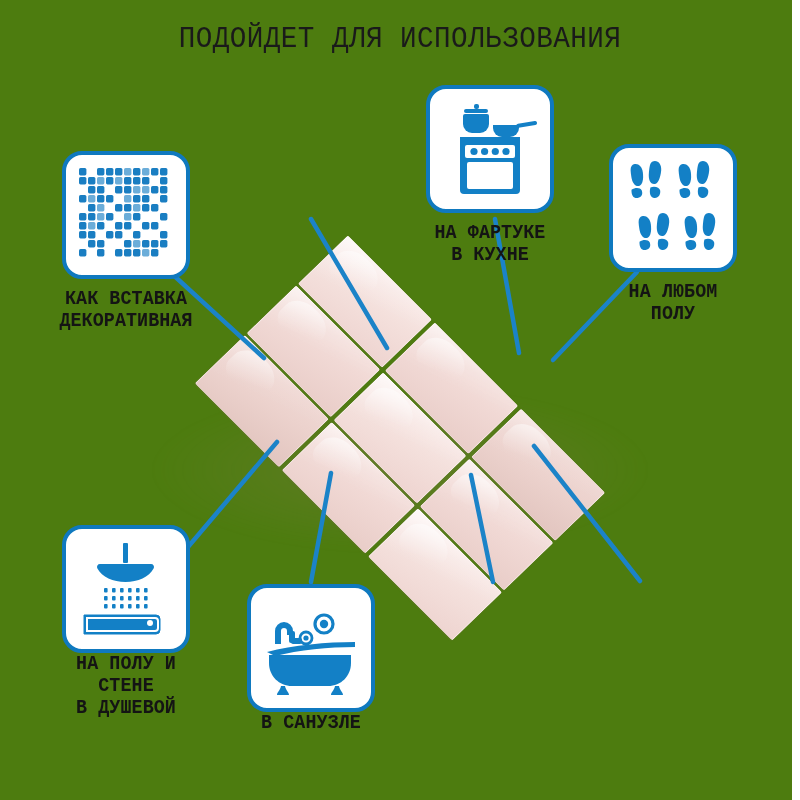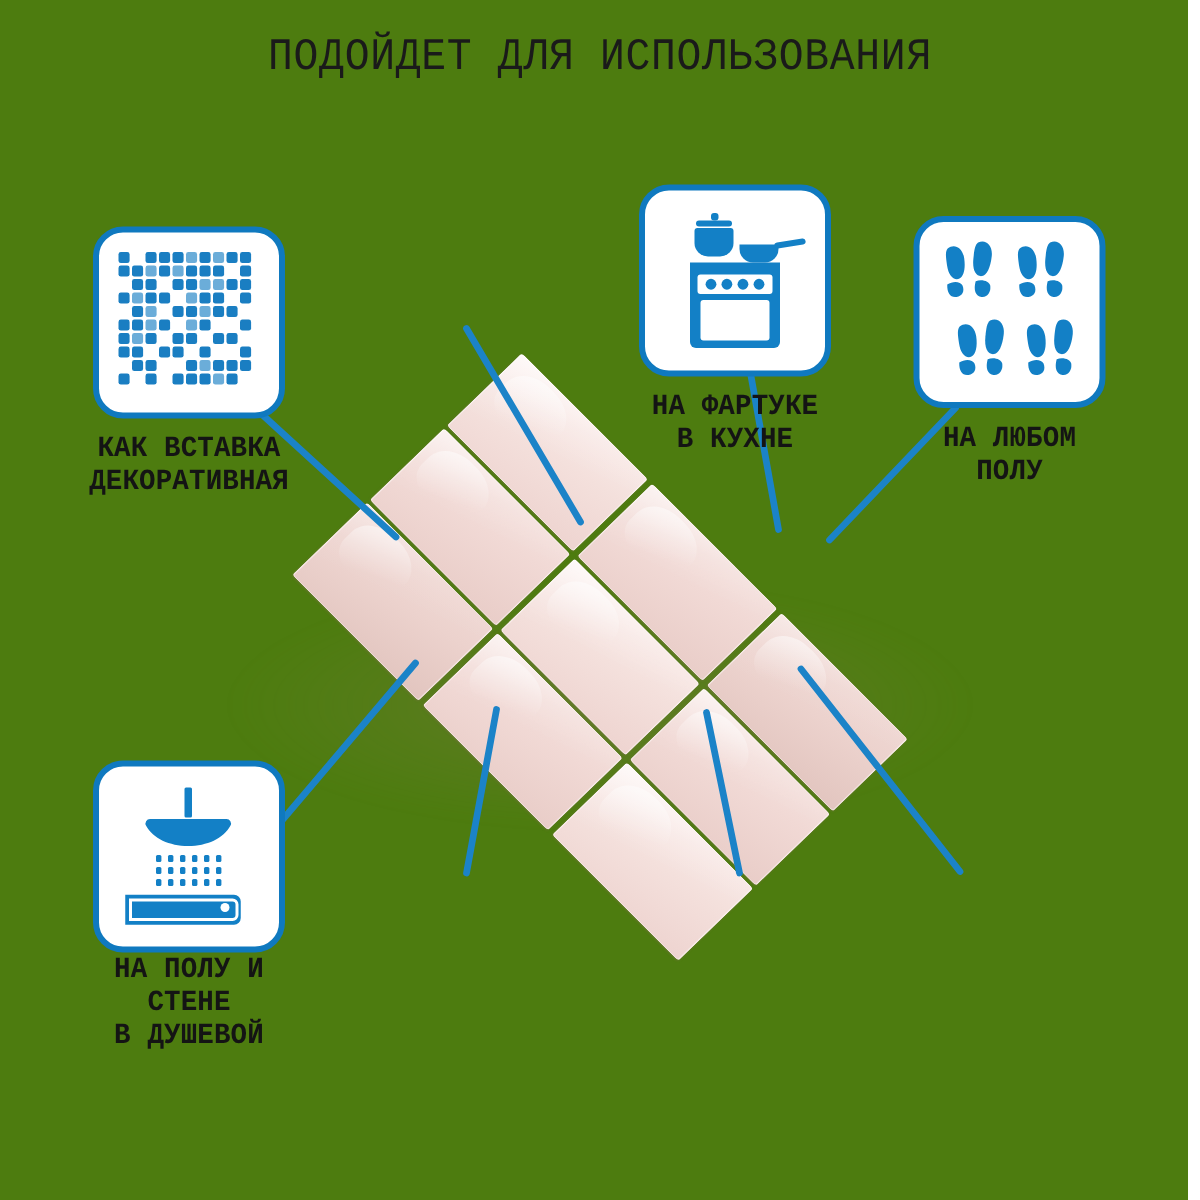--- a/index.html
+++ b/index.html
@@ -142,23 +142,23 @@
     letter-spacing: 0.1px;
     white-space: pre-line;
     transform: scaleX(0.94);
     transform-origin: center top;
   }
   .node.label-above .node-label { margin-top: 0; margin-bottom: 9px; }
 
   
   #node-decor   { left: 51px;  top: 151px; }
   #node-wall    { left: 236px; top: 85px;  }
-  #node-kitchen { left: 415px; top: 85px; margin-top: 38px;  }
+  #node-kitchen { left: 415px; top: 85px;  }
   #node-floor   { left: 598px; top: 144px; }
-  #node-shower  { left: 51px;  top: 507px; }
+  #node-shower  { left: 51px;  top: 525px; }
   #node-bath    { left: 236px; top: 584px; }
   #node-pool    { left: 415px; top: 584px; }
   #node-sauna   { left: 598px; top: 525px; }
 </style>
 </head>
 <body>
 
 <div id="page">
 
   <div id="title">ПОДОЙДЕТ ДЛЯ ИСПОЛЬЗОВАНИЯ</div>
@@ -380,16 +380,40 @@
           <path d="M8 76 h72 a4 4 0 0 1 4 4 v11 a4 4 0 0 1 -4 4 h-72 z" fill="#1380c6" stroke="#1380c6" stroke-width="1"></path>
           <path d="M11 79 h68 a3 3 0 0 1 3 3 v7 a3 3 0 0 1 -3 3 h-68 z" fill="none" stroke="#ffffff" stroke-width="2"></path>
           <circle cx="74" cy="84" r="3" fill="#ffffff"></circle>
         </g>
       </svg>
     </div>
     <div class="node-label">НА ПОЛУ И СТЕНЕ
 В ДУШЕВОЙ</div>
   </div>
 
+  <div class="node label-above" id="node-bath">
+    <div class="icon-box">
+      <svg width="100" height="100" viewBox="0 0 100 100">
+        <g fill="#1380c6">
+
+          <path d="M14 46 v-13 a9 9 0 0 1 18 0 v4 h-6 v-4 a3 3 0 0 0 -6 0 v13 z"></path>
+          <rect x="28" y="33" width="6" height="12" rx="2"></rect>
+          <rect x="30" y="40" width="11" height="6" rx="2"></rect>
+
+          <circle cx="63" cy="26" r="9" fill="none" stroke="#1380c6" stroke-width="3.2"></circle>
+          <circle cx="63" cy="26" r="4.2"></circle>
+          <circle cx="45" cy="40" r="6" fill="none" stroke="#1380c6" stroke-width="2.8"></circle>
+          <circle cx="45" cy="40" r="2.6"></circle>
+
+          <path d="M6 54 C32 47 66 44 94 44 v5 c-26 0 -56 3 -80 9 z"></path>
+          <path d="M8 57 h82 v8 c0 13 -10 23 -23 23 h-36 c-13 0 -23 -10 -23 -23 z"></path>
+
+          <path d="M20 88 c-1 5 -4 6 -4 9 h12 c0 -3 -3 -4 -4 -9 z"></path>
+          <path d="M74 88 c-1 5 -4 6 -4 9 h12 c0 -3 -3 -4 -4 -9 z"></path>
+        </g>
+      </svg>
+    </div>
+    <div class="node-label">В САНУЗЛЕ</div>
+  </div>
 
 
 
 </div>
 
 </body></html>

